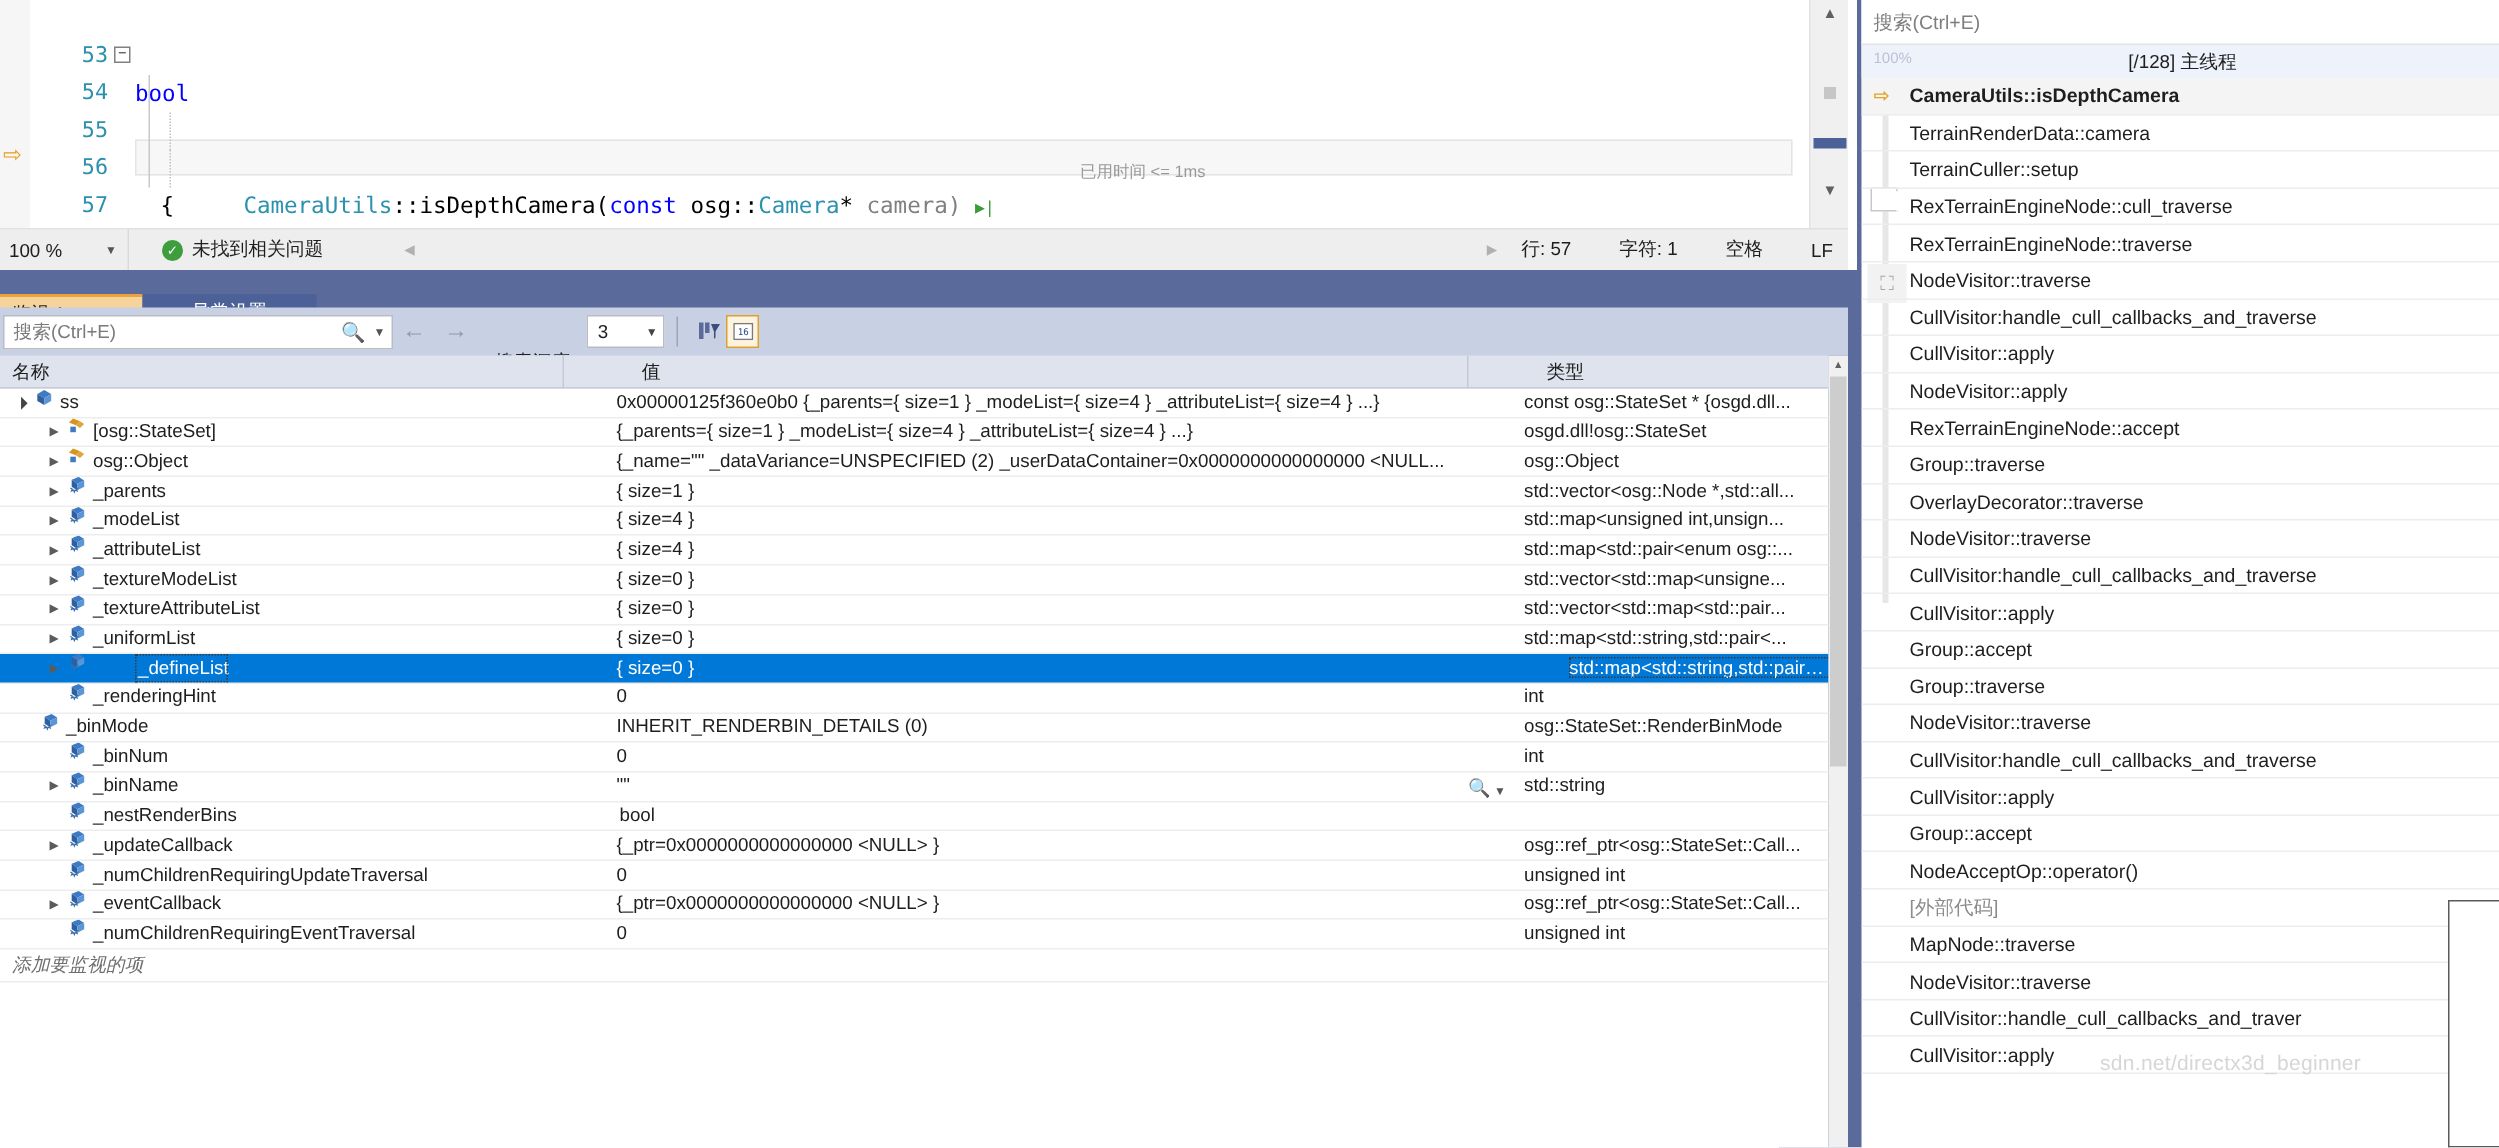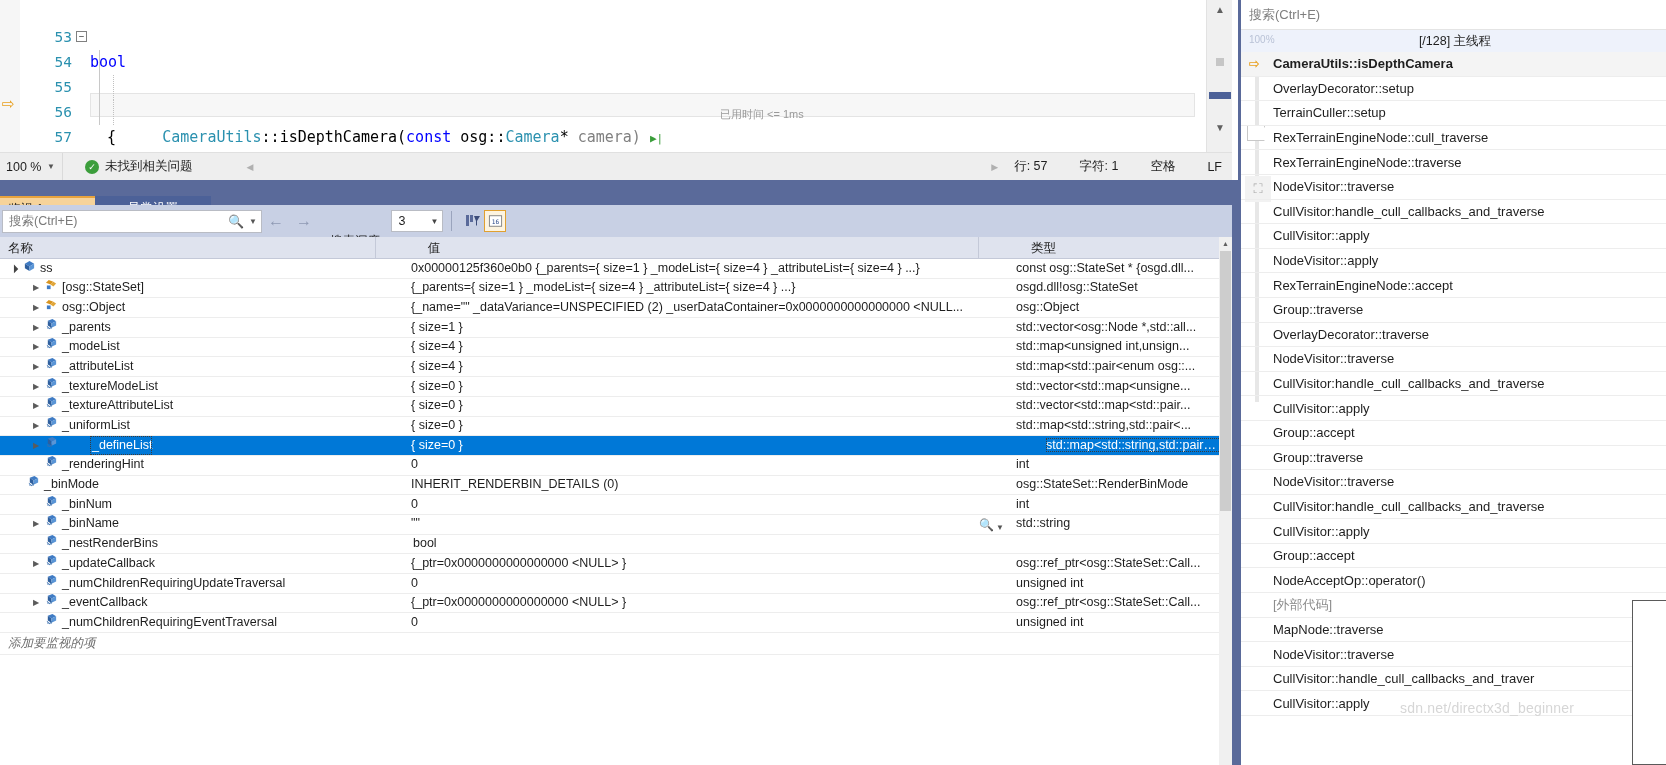--- a/index.html
+++ b/index.html
@@ -73,21 +73,21 @@
   #ed-thumb-small { position: absolute; left: 9px; top: 58px; width: 8px; height: 8px; background: #c6c6c6; }
   #ed-thumb-blue { position: absolute; left: 2px; top: 92px; width: 22px; height: 7px; background: #4c6198; }
 
   
   #ed-status {
     position: absolute; left: 0; top: 152px; width: 1232px; height: 28px;
     background: #eeeeee; border-top: 1px solid #e0e0e0;
     display: flex; align-items: center;
   }
   #zoom-box {
-    width: 63px; height: 27px; background: #eeeeee; border-right: 1px solid #dadada;
+    width: 86px; height: 27px; background: #eeeeee; border-right: 1px solid #dadada;
     display: flex; align-items: center; padding-left: 6px; justify-content: space-between;
   }
   #zoom-box .zv { font-size: 12.5px; color: #1e1e1e; }
   #zoom-box .carret { font-size: 8px; color: #555; padding-right: 7px; }
   #issue-status { display: flex; align-items: center; gap: 6px; margin-left: 22px; }
   .ok-circle {
     width: 14px; height: 14px; border-radius: 50%; background: #3c9e3c;
     color: #ffffff; font-size: 9px; line-height: 14px; text-align: center;
   }
   #issue-status .txt { font-size: 12.5px; color: #1e1e1e; }
@@ -658,21 +658,21 @@
     <div id="cs-zoom-label">100%</div>
     <div id="cs-leftrail"></div>
     <div id="cs-marker-shape"></div>
     <div id="cs-expand-icon">⛶</div>
     <div id="cs-list">
         <div class="cs-row current">
           <span class="cs-arrow">⇨</span>
           <span>CameraUtils::isDepthCamera</span>
         </div>
         <div class="cs-row">
-          <span>OverlayDecorator::setup</span>
+          <span>TerrainRenderData::camera</span>
         </div>
         <div class="cs-row">
           <span>TerrainCuller::setup</span>
         </div>
         <div class="cs-row">
           <span>RexTerrainEngineNode::cull_traverse</span>
         </div>
         <div class="cs-row">
           <span>RexTerrainEngineNode::traverse</span>
         </div>

